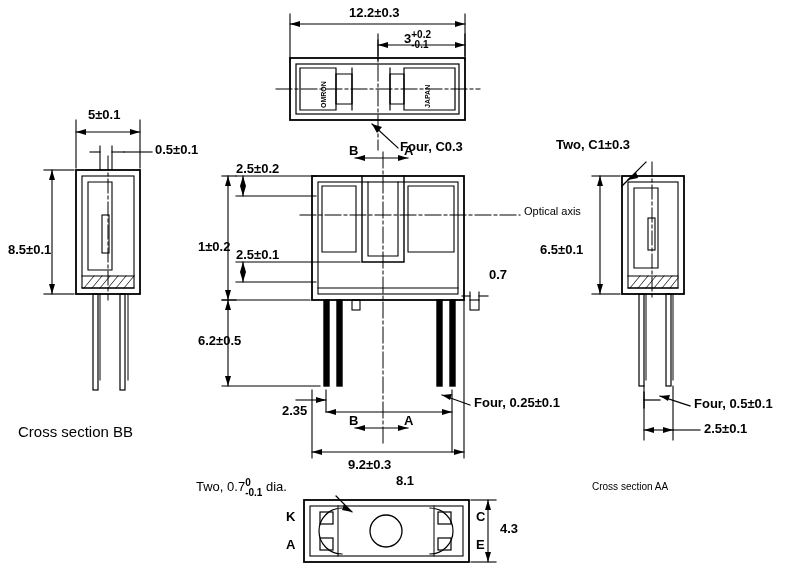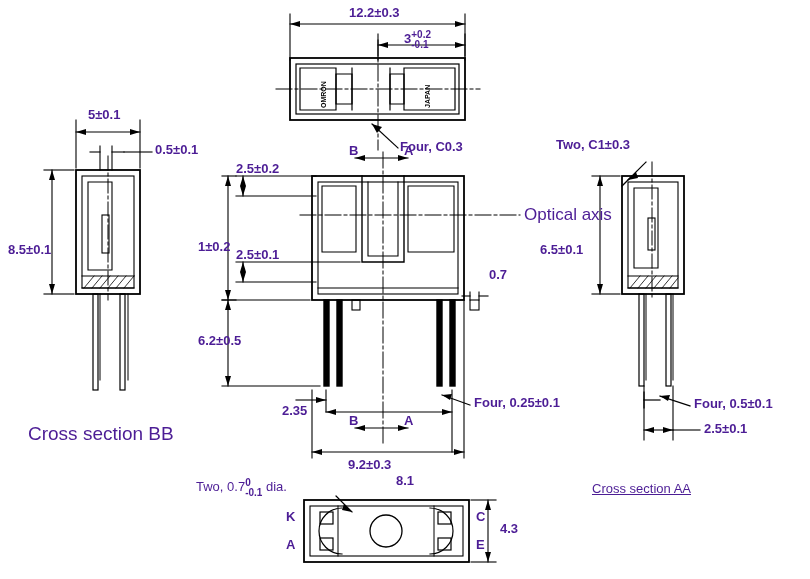--- a/index.html
+++ b/index.html
@@ -25,21 +25,21 @@
     position: absolute;
     left: 0; top: 0;
     width: 810px;
     height: 579px;
   }
   .lbl {
     position: absolute;
     font-family: "Liberation Sans", sans-serif;
     font-size: 13px;
     font-weight: bold;
-    color: #4c1d95;
+    color: #000000;
     white-space: nowrap;
     line-height: 1.05;
   }
   .lbl.norm  { font-weight: normal; }
   .stack {
     display: inline-block;
     font-size: 10px;
     line-height: 1.0;
     vertical-align: middle;
     text-align: left;
@@ -356,38 +356,38 @@
   <div class="lbl" style="left:400px; top:140px;">Four, C0.3</div>
 
   <div class="lbl" style="left:349px; top:144px;">B</div>
   <div class="lbl" style="left:404px; top:144px;">A</div>
   <div class="lbl" style="left:349px; top:414px;">B</div>
   <div class="lbl" style="left:404px; top:414px;">A</div>
 
   <div class="lbl" style="left:88px; top:108px;">5±0.1</div>
   <div class="lbl" style="left:155px; top:143px;">0.5±0.1</div>
   <div class="lbl" style="left:8px; top:243px;text-align:right;">8.5±0.1</div>
-  <div class="lbl norm" style="left:28px; top:424px; font-size:19px;">Cross section BB</div>
+  <div class="lbl norm" style="left:18px; top:424px; font-size:15px;">Cross section BB</div>
 
   <div class="lbl" style="left:236px; top:162px;"><span>2.5±0.2</span></div>
   <div class="lbl" style="left:198px; top:240px;">1±0.2</div>
   <div class="lbl" style="left:236px; top:248px;">2.5±0.1</div>
   <div class="lbl" style="left:198px; top:334px;">6.2±0.5</div>
   <div class="lbl" style="left:282px; top:404px;">2.35</div>
   <div class="lbl" style="left:396px; top:446px;margin-top:28px;">8.1</div>
   <div class="lbl" style="left:348px; top:458px;">9.2±0.3</div>
   <div class="lbl" style="left:489px; top:268px;">0.7</div>
-  <div class="lbl norm" style="left:524px; top:206px; font-size:17px;">Optical axis</div>
+  <div class="lbl norm" style="left:524px; top:206px; font-size:11px;">Optical axis</div>
   <div class="lbl" style="left:474px; top:396px;">Four, 0.25±0.1</div>
 
   <div class="lbl" style="left:556px; top:138px;">Two, C1±0.3</div>
   <div class="lbl" style="left:540px; top:243px;">6.5±0.1</div>
   <div class="lbl" style="left:694px; top:397px;">Four, 0.5±0.1</div>
   <div class="lbl" style="left:704px; top:422px;">2.5±0.1</div>
-  <div class="lbl norm" style="left:592px; top:482px; font-size:13px;text-decoration:underline;">Cross section AA</div>
+  <div class="lbl norm" style="left:592px; top:482px; font-size:10px;">Cross section AA</div>
 
   <div class="lbl norm" style="left:196px; top:478px; font-size:13px;"><span>Two, 0.7</span><span class="stack"><span style="display:block;">0</span><span style="display:block;">-0.1</span></span> <span>dia.</span></div>
   <div class="lbl" style="left:286px; top:510px;">K</div>
   <div class="lbl" style="left:286px; top:538px;">A</div>
   <div class="lbl" style="left:476px; top:510px;">C</div>
   <div class="lbl" style="left:476px; top:538px;">E</div>
   <div class="lbl" style="left:500px; top:522px;">4.3</div>
 
 </div>
 

